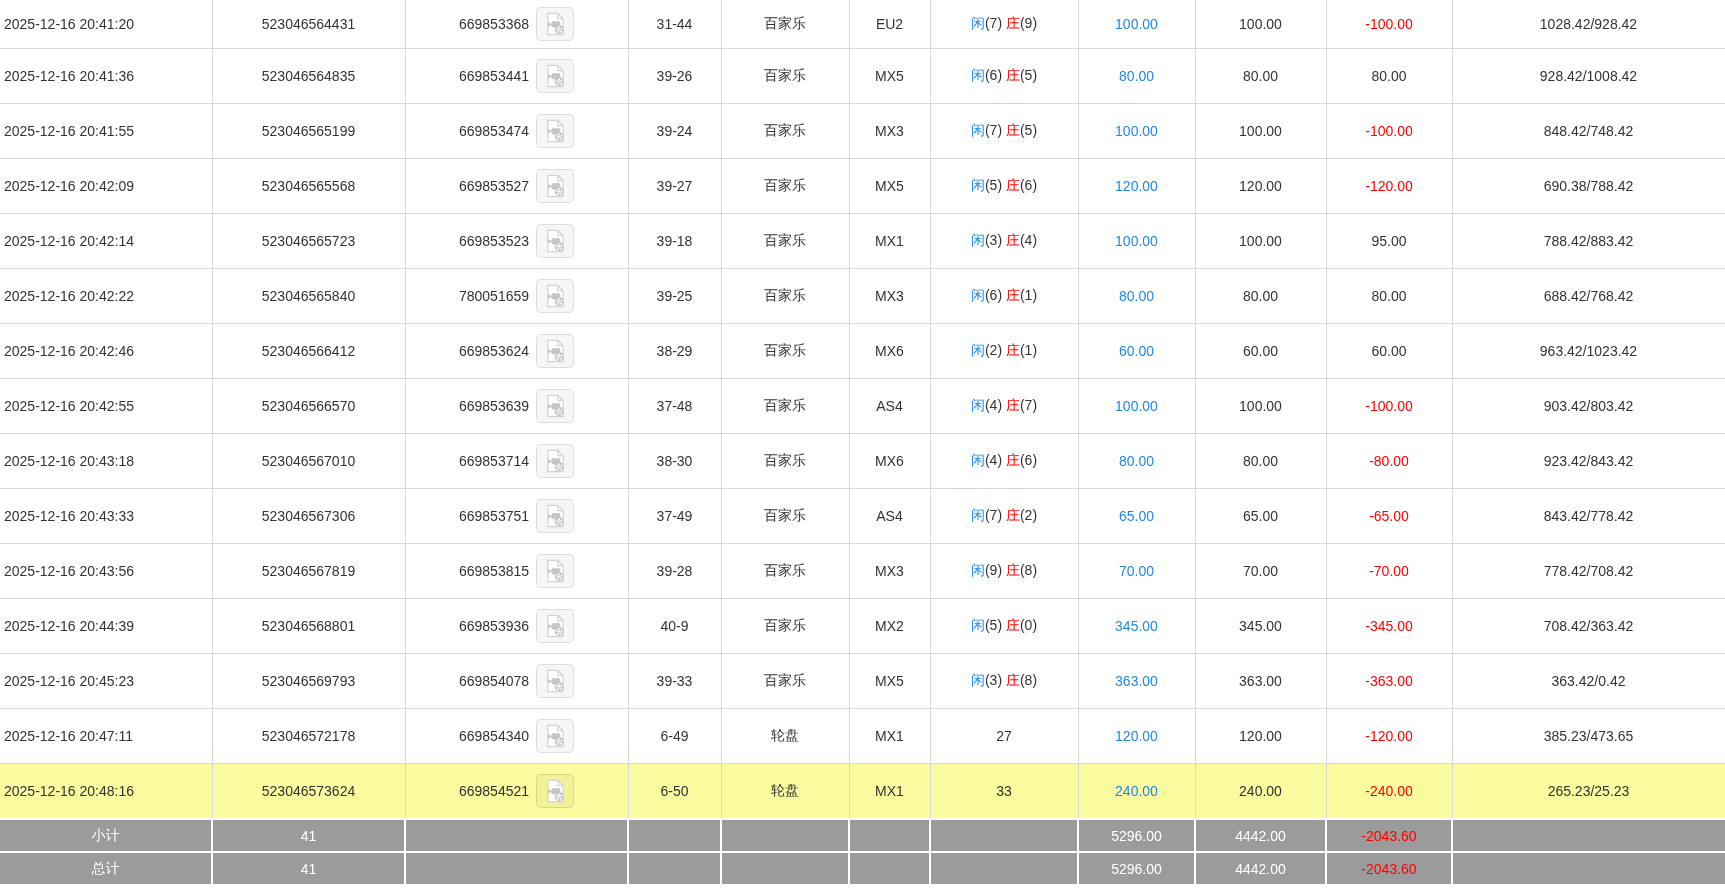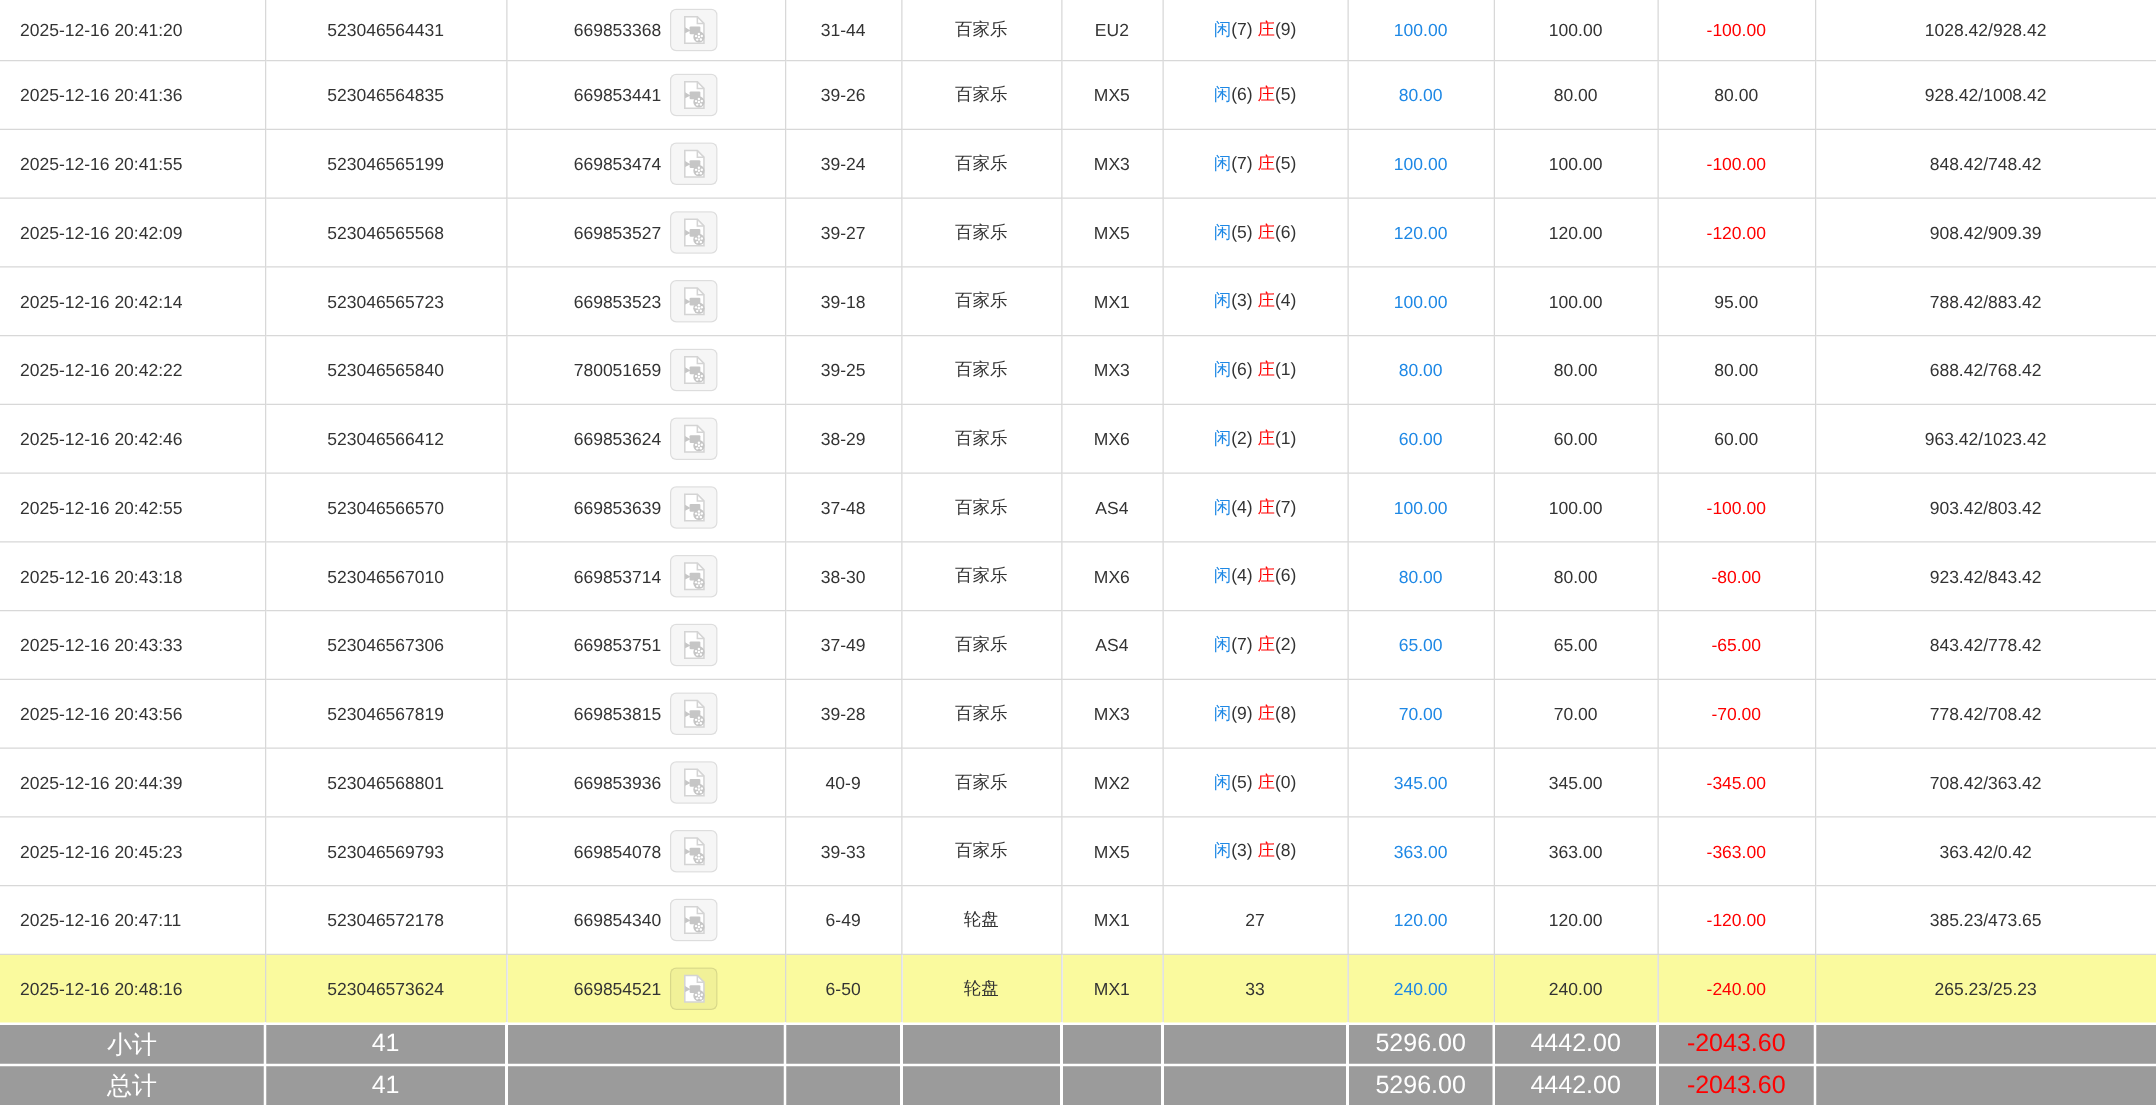--- a/index.html
+++ b/index.html
@@ -25,21 +25,21 @@
   }
   .data-row td {
     border: 1px solid #d8d8d8;
     height: 54px;
     background: #ffffff;
   }
   .data-row:first-child td { border-top: none; height: 48px; }
   .data-row td:first-child {
     border-left: none;
     text-align: left;
-    padding-left: 16px;
+    padding-left: 4px;
   }
   .data-row.highlighted td { background: #FAFA9E; }
 
   .gid-wrap {
     display: inline-flex;
     align-items: center;
     gap: 7px;
     justify-content: flex-end;
   }
   .video-btn {
@@ -55,21 +55,21 @@
   }
   .blue { color: #1E88E5; }
   .red  { color: #FF0000; }
   .c-valid { color: #1E88E5; }
 
   .summary-row td {
     background: #9B9B9B;
     color: #ffffff;
     height: 31px;
     border: 2px solid #ffffff;
-    font-size: 20px;
+    font-size: 14px;
     text-align: center;
   }
   .summary-row td:first-child { border-left: none; padding-left: 0; }
   .summary-row td:last-child  { border-right: none; }
   .summary-row td.red { color: #FF0000; margin-top: 34px; }
 </style>
 </head>
 <body>
 
 <table>
@@ -206,21 +206,21 @@
         </button>
       </span>
     </td>
     <td>39-27</td>
     <td>百家乐</td>
     <td>MX5</td>
     <td><span class="blue">闲</span>(5) <span class="red">庄</span>(6)</td>
     <td class="c-valid">120.00</td>
     <td>120.00</td>
     <td class="red">-120.00</td>
-    <td>908.42/909.39</td>
+    <td>690.38/788.42</td>
   </tr>
       <tr class="data-row">
     <td>2025-12-16 20:42:14</td>
     <td>523046565723</td>
     <td>
       <span class="gid-wrap">
         <span>669853523</span>
         <button class="video-btn">
           <svg width="23" height="24" viewBox="0 0 24 25">
             <path d="M4 1.5 h10.5 L20 7 v16.5 H4 Z" fill="#ffffff" stroke="#d4d4d4" stroke-width="1.3"></path>

